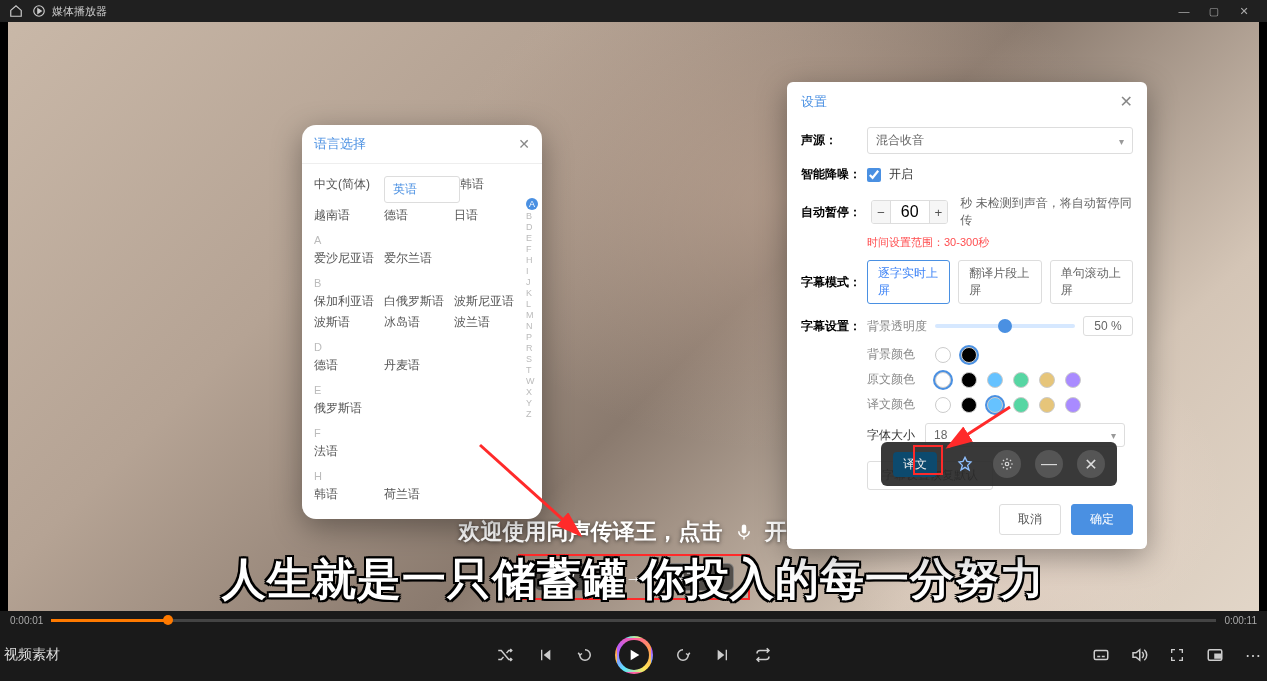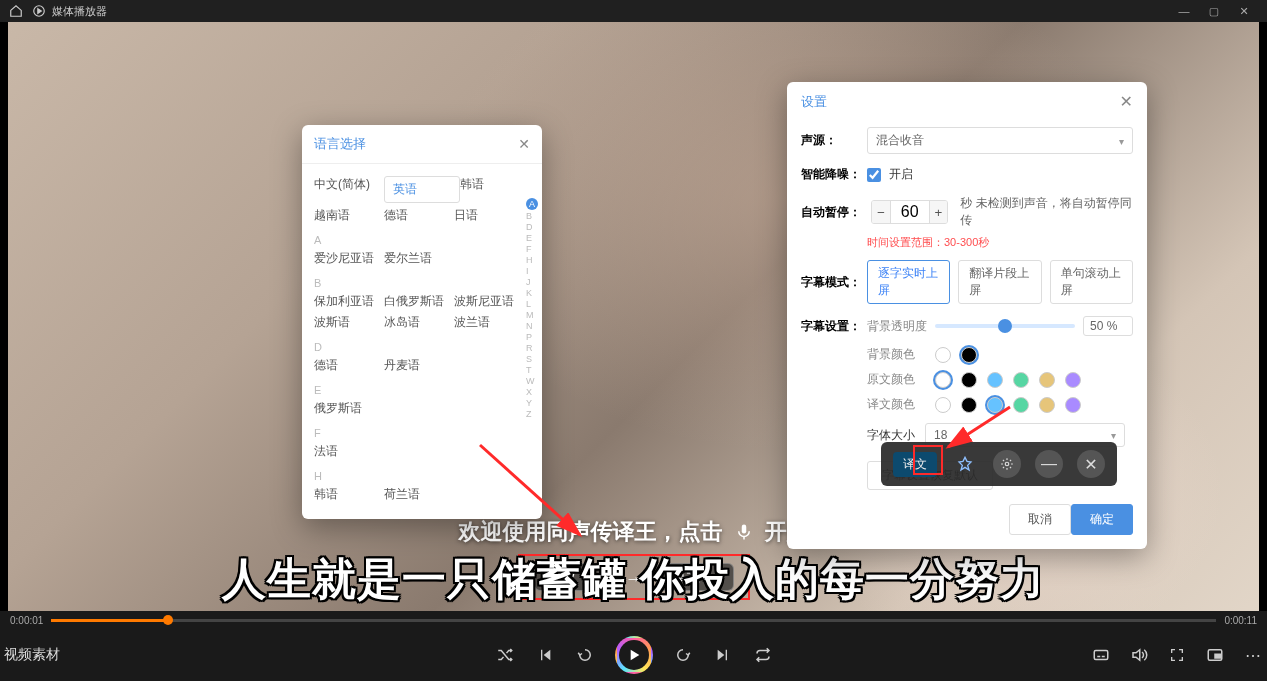--- a/index.html
+++ b/index.html
@@ -40,21 +40,21 @@
 .controls { position:absolute; left:0; right:0; bottom:0; height:52px; display:flex; align-items:center; padding:0 4px; }
 .controls .title { font-size:14px; color:#ddd; }
 .controls .center { position:absolute; left:50%; transform:translateX(-50%); display:flex; align-items:center; gap:20px; }
 .controls .right { margin-left:auto; display:flex; align-items:center; gap:18px; }
 .cbtn { width:20px; height:20px; display:flex; align-items:center; justify-content:center; cursor:pointer; color:#ccc; }
 .play { width:38px; height:38px; border-radius:50%; border:2px solid transparent; background: conic-gradient(#ff5fa2, #ff9d52, #ffe65a, #5ae3ff, #b45cff, #ff5fa2); display:flex; align-items:center; justify-content:center; position:relative; }
 .play::before { content:""; position:absolute; inset:2px; border-radius:50%; background:#1a1a1a; }
 .play svg { position:relative; z-index:1; }
 
 
-.lang-popup { position:absolute; left:302px; top:125px; width:240px; background:#fff; color:#333; border-radius:6px; box-shadow:0 8px 30px rgba(0,0,0,.35); font-size:12px; z-index:20; }
+.lang-popup { position:absolute; left:302px; top:125px; width:240px; background:#fff; color:#333; border-radius:14px; box-shadow:0 8px 30px rgba(0,0,0,.35); font-size:12px; z-index:20; }
 .lang-popup .hdr { display:flex; align-items:center; padding:10px 12px; border-bottom:1px solid #eee; }
 .lang-popup .hdr .ttl { color:#4a90e2; font-size:13px; }
 .lang-popup .hdr .close { margin-left:auto; color:#888; cursor:pointer; font-size:14px; }
 .lang-popup .body { padding:8px 12px 12px; max-height:380px; overflow:hidden; position:relative; }
 .lang-row3 { display:flex; gap:0; margin:4px 0; }
 .lang-row3 span { width:70px; color:#555; cursor:pointer; }
 .lang-row3 span.sel { color:#4a90e2; }
 .lang-sec { margin-top:10px; }
 .lang-sec .letter { color:#bbb; font-size:11px; margin-bottom:2px; }
 .alpha-strip { position:absolute; right:4px; top:34px; display:flex; flex-direction:column; gap:1px; font-size:9px; color:#bbb; }
@@ -74,28 +74,28 @@
 .chk { width:14px; height:14px; accent-color:#4a90e2; }
 .numbox { display:inline-flex; align-items:center; border:1px solid #ddd; border-radius:3px; overflow:hidden; margin:0 4px; }
 .numbox button { width:20px; height:22px; background:#f6f6f6; border:none; cursor:pointer; color:#555; }
 .numbox input { width:40px; height:22px; border:none; border-left:1px solid #ddd; border-right:1px solid #ddd; text-align:center; font-size:16px; }
 .redtip { color:#ff4d4f; font-size:11px; padding:0 14px 4px 80px; }
 .pill-row { display:flex; gap:8px; }
 .pill { border:1px solid #ddd; border-radius:3px; padding:4px 10px; color:#666; cursor:pointer; font-size:12px; }
 .pill.on { border-color:#4a90e2; color:#3b82f6; }
 .slider { flex:1; height:4px; background:#d6e8ff; border-radius:2px; position:relative; }
 .slider .sknob { position:absolute; left:50%; top:50%; width:14px; height:14px; border-radius:50%; background:#4a90e2; transform:translate(-50%,-50%); cursor:pointer; }
-.pct-box { border:1px solid #ddd; border-radius:3px; padding:2px 6px; width:50px; text-align:left; color:#666; }
+.pct-box { border:1px solid #ddd; border-radius:3px; padding:2px 6px; width:50px; text-align:center; color:#666; }
 .color-row { display:flex; align-items:center; gap:10px; padding:4px 14px 4px 80px; }
 .color-row .slab { color:#888; font-size:12px; width:58px; }
 .swatch { width:16px; height:16px; border-radius:50%; border:1px solid #ccc; cursor:pointer; }
 .swatch.on { box-shadow:0 0 0 2px #4a90e2; }
 .fsize-row { display:flex; align-items:center; gap:10px; padding:6px 14px 6px 80px; }
 .restore { border:1px solid #ddd; border-radius:3px; padding:5px 14px; cursor:pointer; color:#555; margin:8px 0 8px 80px; display:inline-block; }
-.footer-row { display:flex; align-items:flex-start; padding:0 14px; margin-top:6px; }
+.footer-row { display:flex; align-items:flex-start; gap:10px; padding:0 14px; margin-top:6px; }
 .footer-row .btn { border:1px solid #ddd; border-radius:3px; padding:6px 18px; cursor:pointer; color:#555; background:#fff; }
 .footer-row .btn.primary { background:#4a90e2; color:#fff; border-color:#4a90e2; }
 .footer-row .spacer { flex:1; }
 
 
 .float-bar { position:absolute; right:150px; top:442px; background:rgba(40,40,40,.92); border-radius:6px; padding:8px 12px; display:flex; align-items:center; gap:14px; z-index:30; }
 .float-bar .fb { width:28px; height:28px; border-radius:50%; display:flex; align-items:center; justify-content:center; cursor:pointer; color:#ddd; }
 .float-bar .fb.round { background:#555; }
 .float-bar .lbl { background:#0c4a6e; border-radius:4px; padding:4px 10px; color:#eee; font-size:12px; }
 .red-box2 { position:absolute; border:2px solid #ff2a2a; pointer-events:none; z-index:31; }

